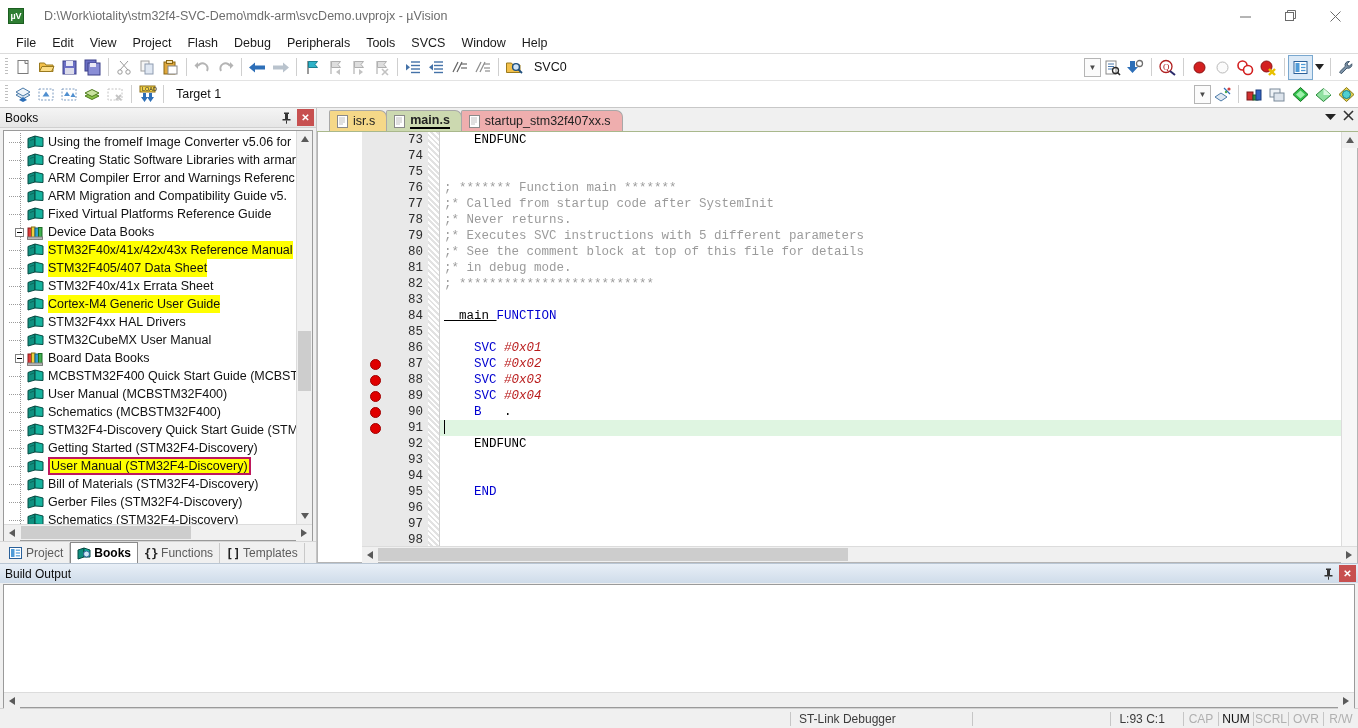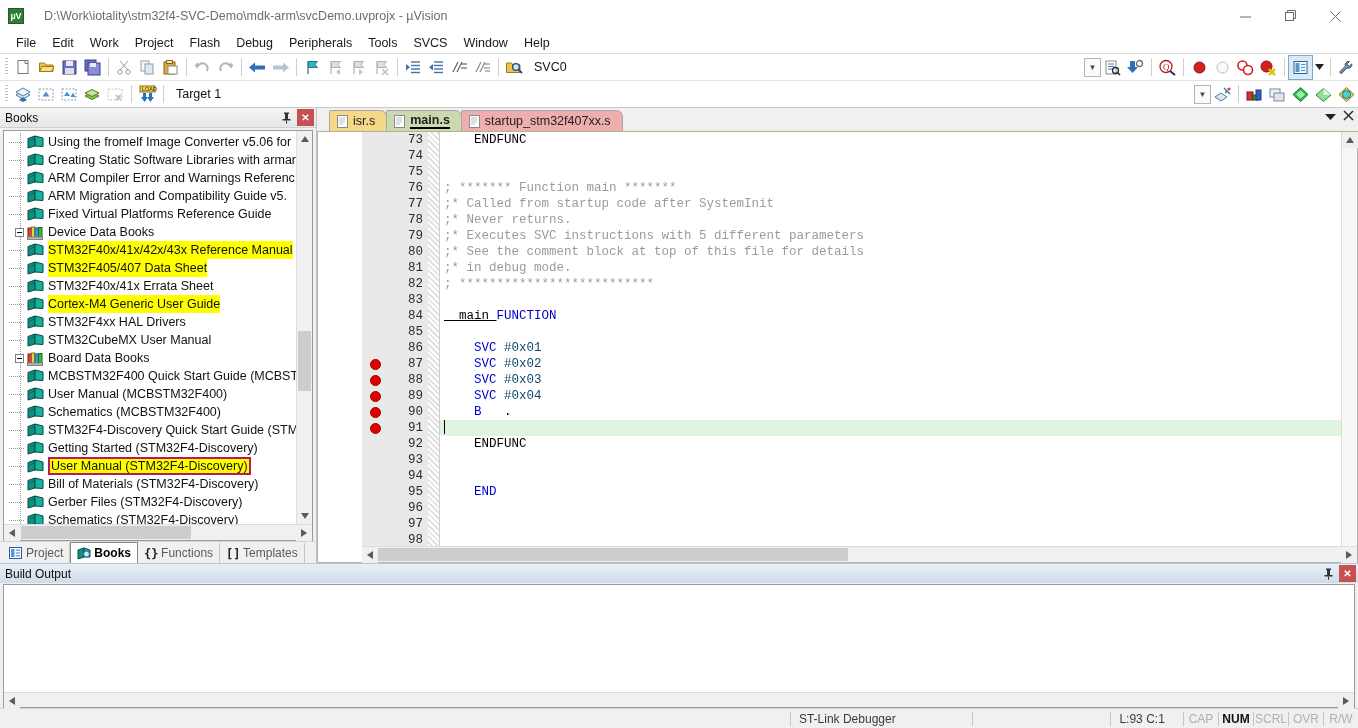--- a/index.html
+++ b/index.html
@@ -237,21 +237,21 @@
   .linenum-col .crow { color: #2b2b2b; font-family: "Liberation Mono", monospace; }
   .bp-gutter .crow { display: flex; align-items: center; justify-content: center; }
   .bp-dot {
     width: 11px; height: 11px; border-radius: 50%;
     background: #e00000; border: 1px solid #a00000;
   }
   .code-col .crow { padding-left: 4px; color: #000; }
   .code-col .crow.cur { background: #dff5e1; }
   .tok-cmt { color: #9b9b9b; }
   .tok-kw  { color: #0000d0; }
-  .tok-num { color: #0c4a6e; }
+  .tok-num { color: #b91c1c; font-style: italic; }
   .caret {
     display: inline-block; width: 1px; height: 14px;
     background: #000; vertical-align: -3px;
   }
   .editor-vscroll {
     position: absolute; right: 0; top: 0; bottom: 16px; width: 16px;
     background: #f7f7f7; border-left: 1px solid #dcdcdc;
   }
   .editor-hscroll {
     height: 16px; flex: 0 0 16px; background: #f0f0f0; border-top: 1px solid #dcdcdc;
@@ -280,21 +280,21 @@
 
   
   .statusbar {
     height: 20px; flex: 0 0 20px; display: flex; align-items: center;
     background: #f0f0f0; border-top: 1px solid #d2d2d2;
     font-size: 12px; color: #3b3b3b;
   }
   .st-cell { padding: 0 8px; height: 20px; display: flex; align-items: center; white-space: nowrap; }
   .st-div { width: 1px; height: 14px; background: #c6c6c6; }
   .st-flag { width: 34px; justify-content: center; color: #b0b0b0; }
-  .st-flag.on { color: #111; font-weight: bold; }
+  .st-flag.on { color: #111; font-weight: normal; }
 </style>
 </head>
 <body>
 
 <div id="app">
 
   <div class="titlebar">
     <div class="app-icon">µV</div>
     <div class="title-text">D:\Work\iotality\stm32f4-SVC-Demo\mdk-arm\svcDemo.uvprojx - µVision</div>
     <div class="win-btns">
@@ -314,21 +314,21 @@
             <line x1="0.5" y1="0.5" x2="10.5" y2="10.5" stroke="#6b6b6b"></line>
             <line x1="10.5" y1="0.5" x2="0.5" y2="10.5" stroke="#6b6b6b"></line>
           </svg>
       </div>
     </div>
   </div>
 
   <div class="menubar" id="menubar">
       <div class="menu-item">File</div>
       <div class="menu-item">Edit</div>
-      <div class="menu-item">Work</div>
+      <div class="menu-item">View</div>
       <div class="menu-item">Project</div>
       <div class="menu-item">Flash</div>
       <div class="menu-item">Debug</div>
       <div class="menu-item">Peripherals</div>
       <div class="menu-item">Tools</div>
       <div class="menu-item">SVCS</div>
       <div class="menu-item">Window</div>
       <div class="menu-item">Help</div>
     </div>
 

